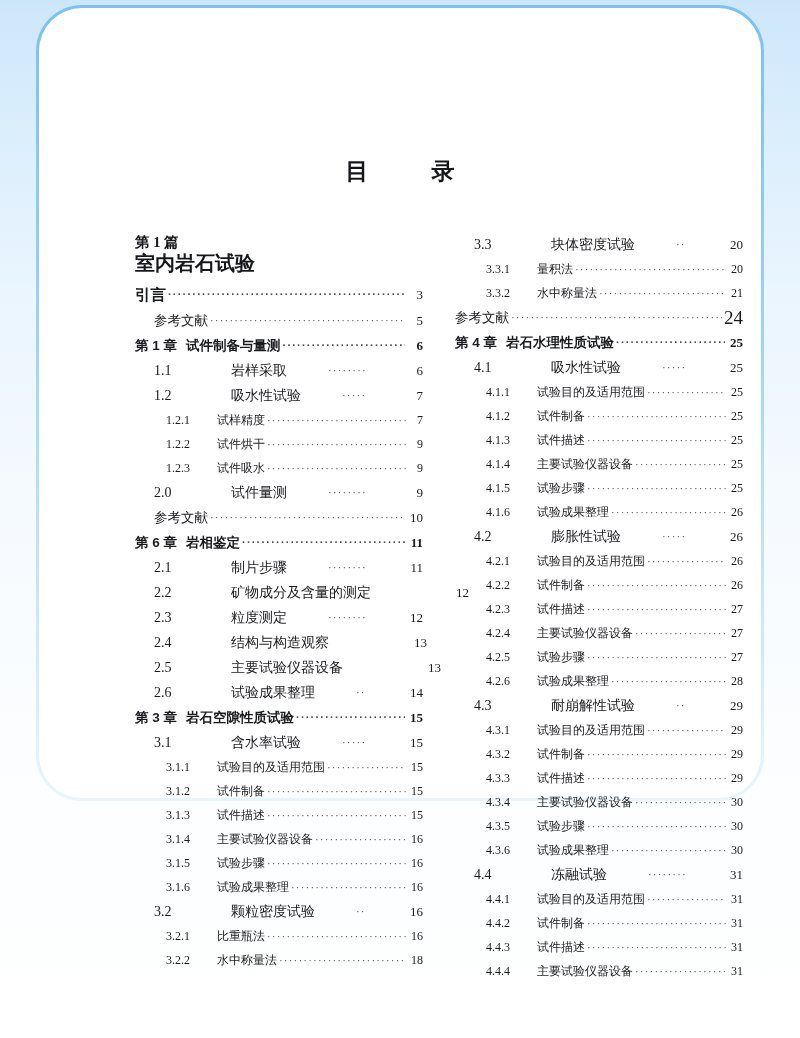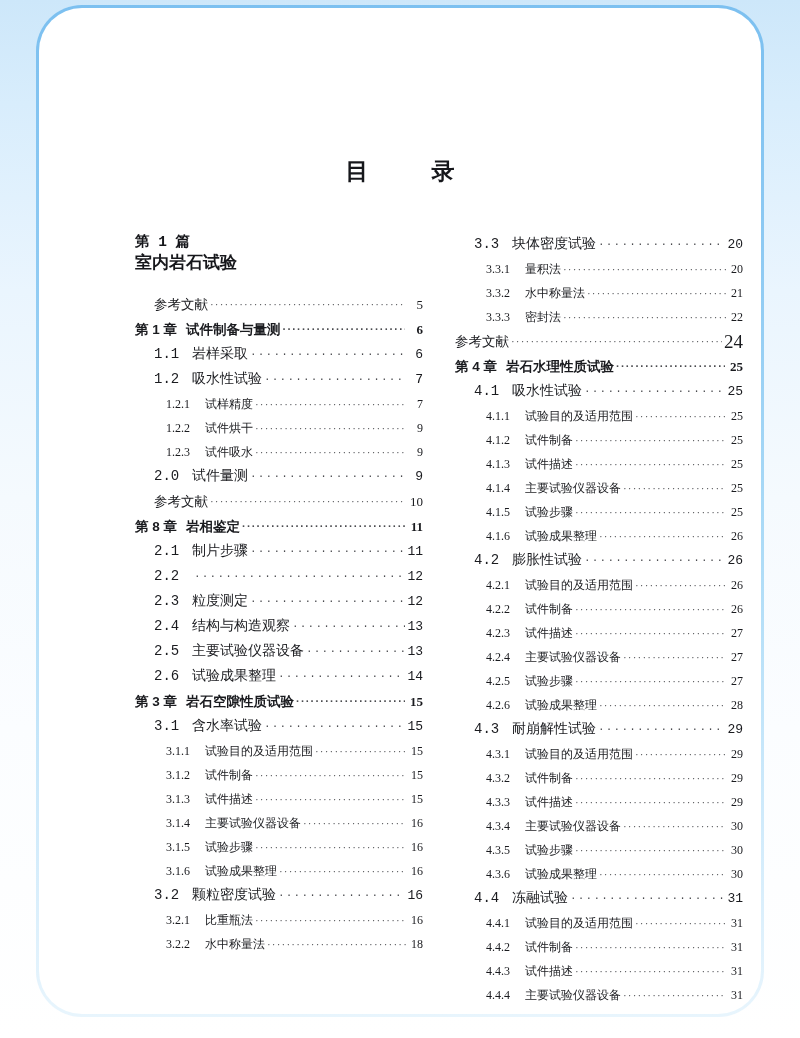--- a/index.html
+++ b/index.html
@@ -19,21 +19,21 @@
         #ffffff 100%);
     overflow: hidden;
   }
 
   
   .page-card {
     position: absolute;
     left: 36px;
     top: 5px;
     width: 728px;
-    height: 1012px;
+    height: 796px;
     box-sizing: border-box;
     background: #ffffff;
     border-radius: 46px;
     border: 3px solid transparent;
     background-image:
        linear-gradient(#ffffff, #ffffff),
        linear-gradient(to bottom, #7cc0f0 0%, #8ecaf3 25%, #aedcf7 55%, #cfeafb 80%, #e8f5fd 100%);
     background-origin: border-box;
     background-clip: padding-box, border-box;
   }
@@ -61,32 +61,32 @@
     width: 608px;
     display: flex;
     gap: 32px;
   }
   .col {
     width: 288px;
   }
 
   
   .part-block {
-    font-family: Liberation Mono, monospace;
+    font-family: Liberation Serif, serif;
     color: #16171b;
-    margin-bottom: 17px;
+    margin-bottom: 6px;
   }
   .part-num {
     font-weight: bold;
     font-size: 14.5px;
     line-height: 20px;
   }
   .part-name {
     font-weight: bold;
-    font-size: 17px;
+    font-size: 20px;
     line-height: 23px;
   }
 
   
   .entry {
     display: flex;
     align-items: flex-end;
     color: #1a1b1f;
     white-space: nowrap;
   }
@@ -130,36 +130,37 @@
     font-weight: bold;
     font-size: 13.5px;
     line-height: 25px;
     margin-left: 0;
   }
   .lvl-chapter .num { margin-right: 9px; }
   .lvl-chapter .page { font-family: "Liberation Serif", serif; font-weight: bold; font-size: 13px; min-width: 16px;}
 
   
   .lvl-section {
-    font-family: Liberation Mono, monospace;
+    font-family: Liberation Serif, serif;
     font-size: 14px;
     line-height: 25px;
     margin-left: 19px;
+    gap: 39px;
   }
   .lvl-section .num { min-width: 26px; margin-right: 12px; }
   .lvl-section .page { font-size: 13px; min-width: 16px; }
 
   
   .lvl-sub {
     font-family: "Liberation Serif", "DejaVu Serif", serif;
     font-size: 12px;
     line-height: 24px;
     margin-left: 31px;
   }
-  .lvl-sub .num { min-width: 31px; margin-right: 8px; }
+  .lvl-sub .num { min-width: 31px; margin-right: 20px; }
   .lvl-sub .page { font-size: 12px; min-width: 15px; }
 
   
   .lvl-ref {
     font-family: "Liberation Serif", "DejaVu Serif", serif;
     font-size: 13.5px;
     line-height: 25px;
     margin-left: 19px;
   }
   .lvl-ref .page { font-size: 13px; min-width: 16px; }
@@ -181,20 +182,25 @@
   <div class="toc-title">目　录</div>
 
   <div class="columns">
 
     <div class="col">
       <div class="part-block">
         <div class="part-num">第 1 篇</div>
         <div class="part-name">室内岩石试验</div>
       </div>
       <div>
+          <div class="entry lvl-intro">
+            <span class="title">引言</span>
+            <span class="leader"></span>
+            <span class="page">3</span>
+          </div>
           <div class="entry lvl-ref">
             <span class="title">参考文献</span>
             <span class="leader"></span>
             <span class="page">5</span>
           </div>
           <div class="entry lvl-chapter">
             <span class="num">第 1 章</span>
             <span class="title">试件制备与量测</span>
             <span class="leader"></span>
             <span class="page">6</span>
@@ -234,33 +240,34 @@
             <span class="title">试件量测</span>
             <span class="leader"></span>
             <span class="page">9</span>
           </div>
           <div class="entry lvl-ref">
             <span class="title">参考文献</span>
             <span class="leader"></span>
             <span class="page">10</span>
           </div>
           <div class="entry lvl-chapter">
-            <span class="num">第 8 章</span>
+            <span class="num">第 6 章</span>
             <span class="title">岩相鉴定</span>
             <span class="leader"></span>
             <span class="page">11</span>
           </div>
           <div class="entry lvl-section">
             <span class="num">2.1</span>
             <span class="title">制片步骤</span>
             <span class="leader"></span>
             <span class="page">11</span>
           </div>
           <div class="entry lvl-section">
             <span class="num">2.2</span>
+            <span class="title">矿物成分及含量的测定</span>
             <span class="leader"></span>
             <span class="page">12</span>
           </div>
           <div class="entry lvl-section">
             <span class="num">2.3</span>
             <span class="title">粒度测定</span>
             <span class="leader"></span>
             <span class="page">12</span>
           </div>
           <div class="entry lvl-section">
@@ -363,26 +370,20 @@
             <span class="title">量积法</span>
             <span class="leader"></span>
             <span class="page">20</span>
           </div>
           <div class="entry lvl-sub">
             <span class="num">3.3.2</span>
             <span class="title">水中称量法</span>
             <span class="leader"></span>
             <span class="page">21</span>
           </div>
-          <div class="entry lvl-sub">
-            <span class="num">3.3.3</span>
-            <span class="title">密封法</span>
-            <span class="leader"></span>
-            <span class="page">22</span>
-          </div>
           <div class="entry lvl-ref0">
             <span class="title">参考文献</span>
             <span class="leader"></span>
             <span class="page">24</span>
           </div>
           <div class="entry lvl-chapter">
             <span class="num">第 4 章</span>
             <span class="title">岩石水理性质试验</span>
             <span class="leader"></span>
             <span class="page">25</span>

